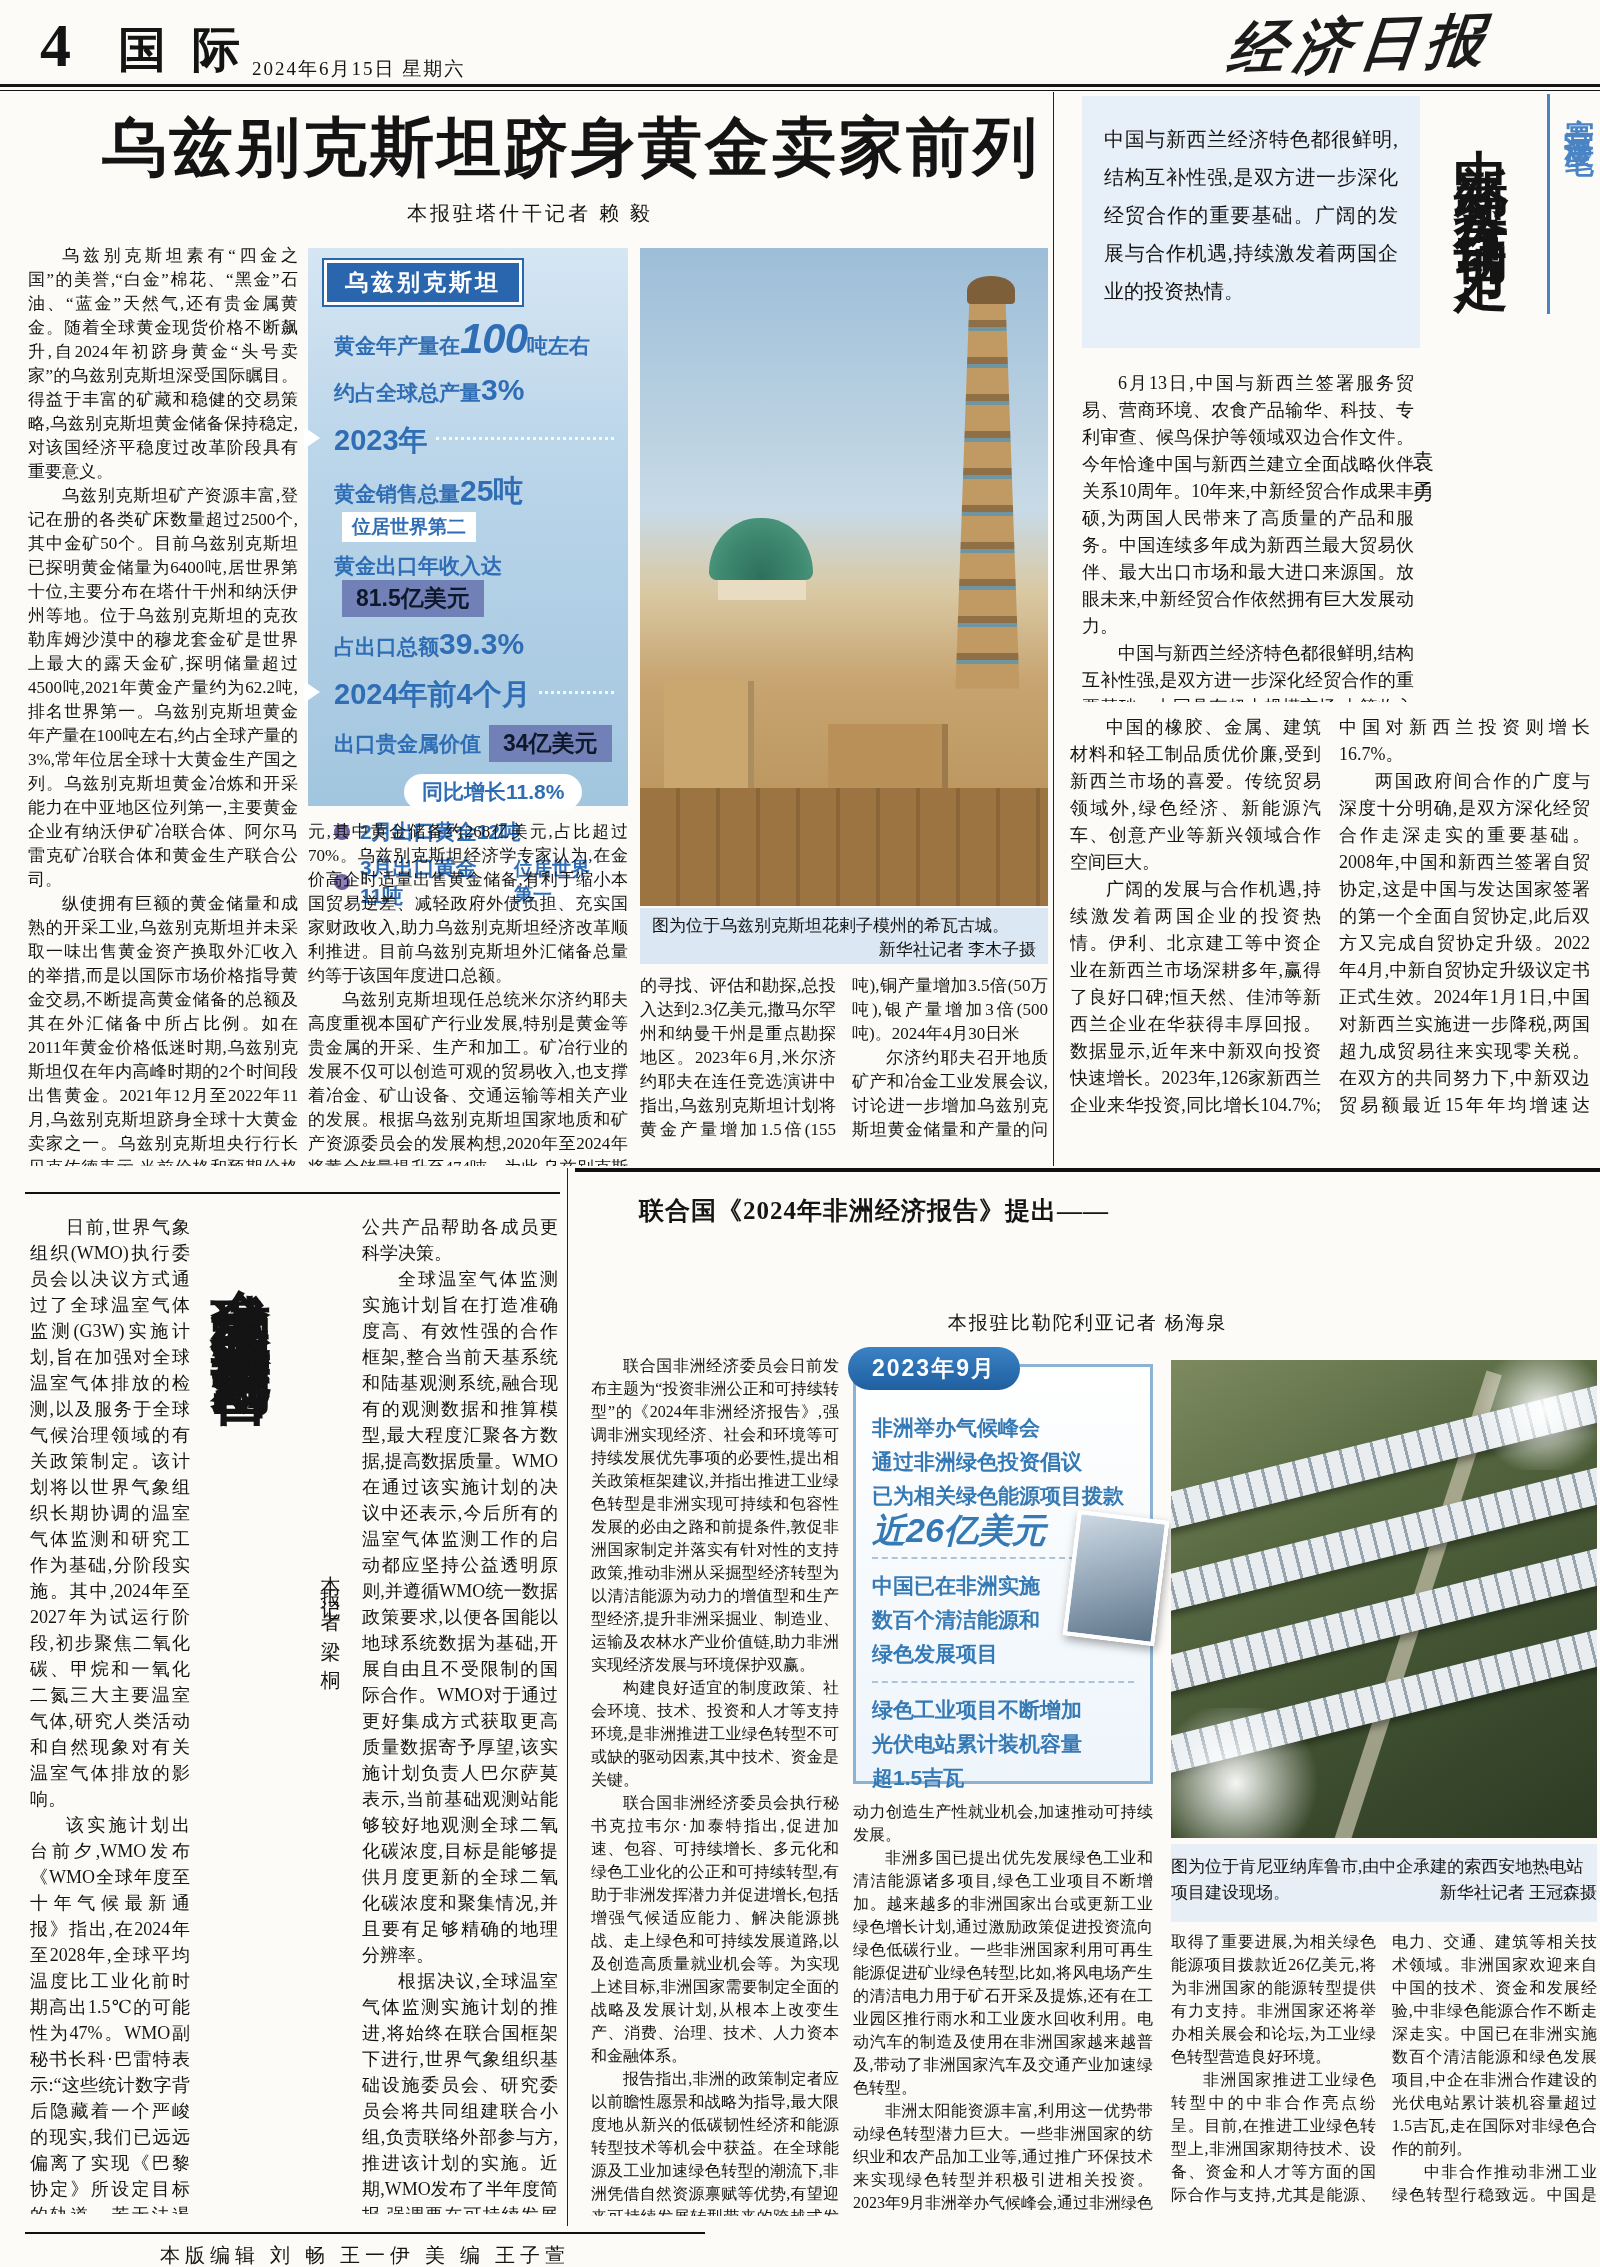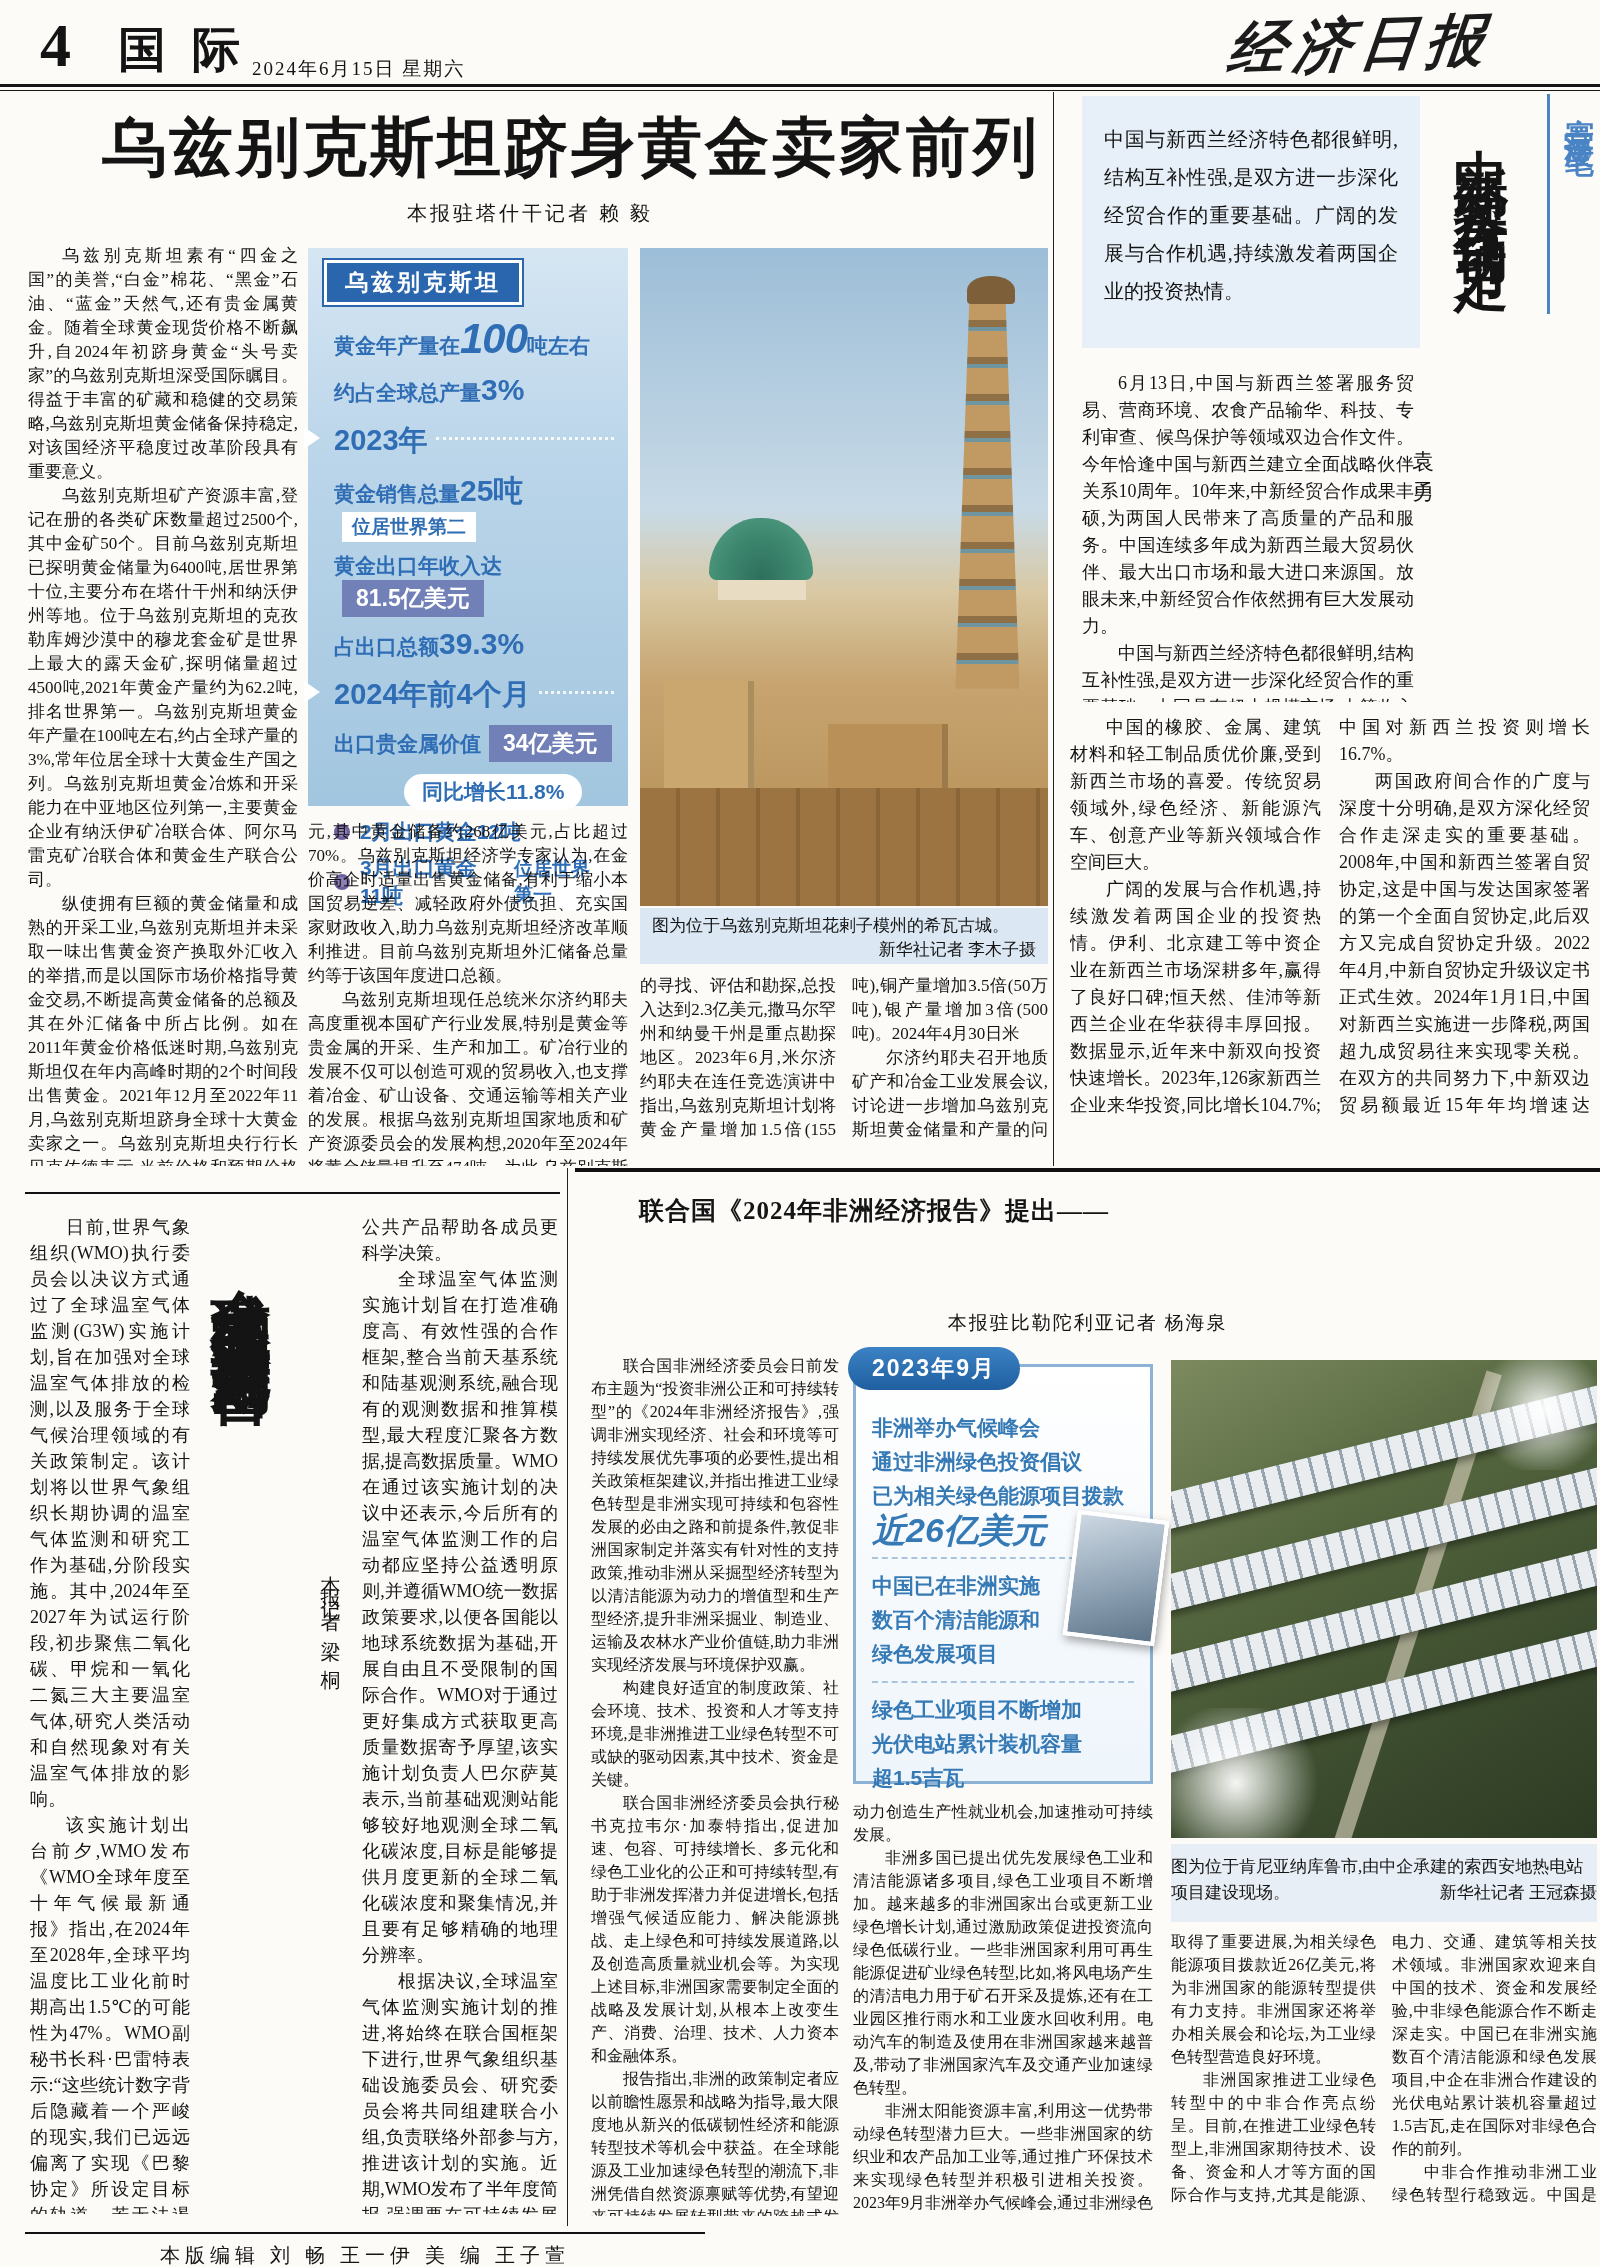--- a/index.html
+++ b/index.html
@@ -51,21 +51,21 @@
   .ig1-big { font-size:42px; font-style:italic; font-weight:900; letter-spacing:-1px; }
   .ig1-mid { font-size:30px; font-weight:900; }
   .ig1-year { position:relative; margin-top:14px; color:#2f6db5; font-size:29px; font-weight:900;
     display:flex; align-items:center; gap:8px; }
   .ig1-year::before { content:""; position:absolute; left:-30px; top:6px;
     border-left:16px solid #fff; border-top:11px solid transparent; border-bottom:11px solid transparent; }
   .ig1-dots { flex:1; border-bottom:3px dotted rgba(255,255,255,.85); margin-bottom:6px; }
   .ig1-row { margin-top:10px; color:#2f6db5; font-size:21px; font-weight:bold; }
   .ig1-chip { background:#fff; color:#2f6db5; padding:2px 10px; font-size:19px; margin-left:8px;
     display:inline-block; }
-  .ig1-badge { background:#7180b6; color:#ffffff; font-size:23px; font-weight:bold; padding:3px 14px;
+  .ig1-badge { background:#7180b6; color:#0f172a; font-size:23px; font-weight:bold; padding:3px 14px;
     margin-left:8px; display:inline-block; }
   .ig1-pill { background:#fff; border-radius:22px; padding:4px 18px; display:inline-block;
     margin:12px 0 0 70px; color:#2f6db5; font-weight:bold; font-size:21px; }
   .ig1-brow { display:flex; align-items:center; gap:10px; margin-top:8px;
     color:#2f6db5; font-size:21px; font-weight:bold; }
   .ig1-dot { width:16px; height:16px; border-radius:50%; background:#8d7fb5; border:3px solid #6f5f9e; flex:0 0 auto; }
 
   
   .khiva { left:640px; top:248px; width:408px; height:658px; overflow:hidden;
     background:linear-gradient(180deg,#9dbed8 0%,#c8dae6 40%,#d9c9a4 52%,#c7a470 66%,#b18a50 100%); }

